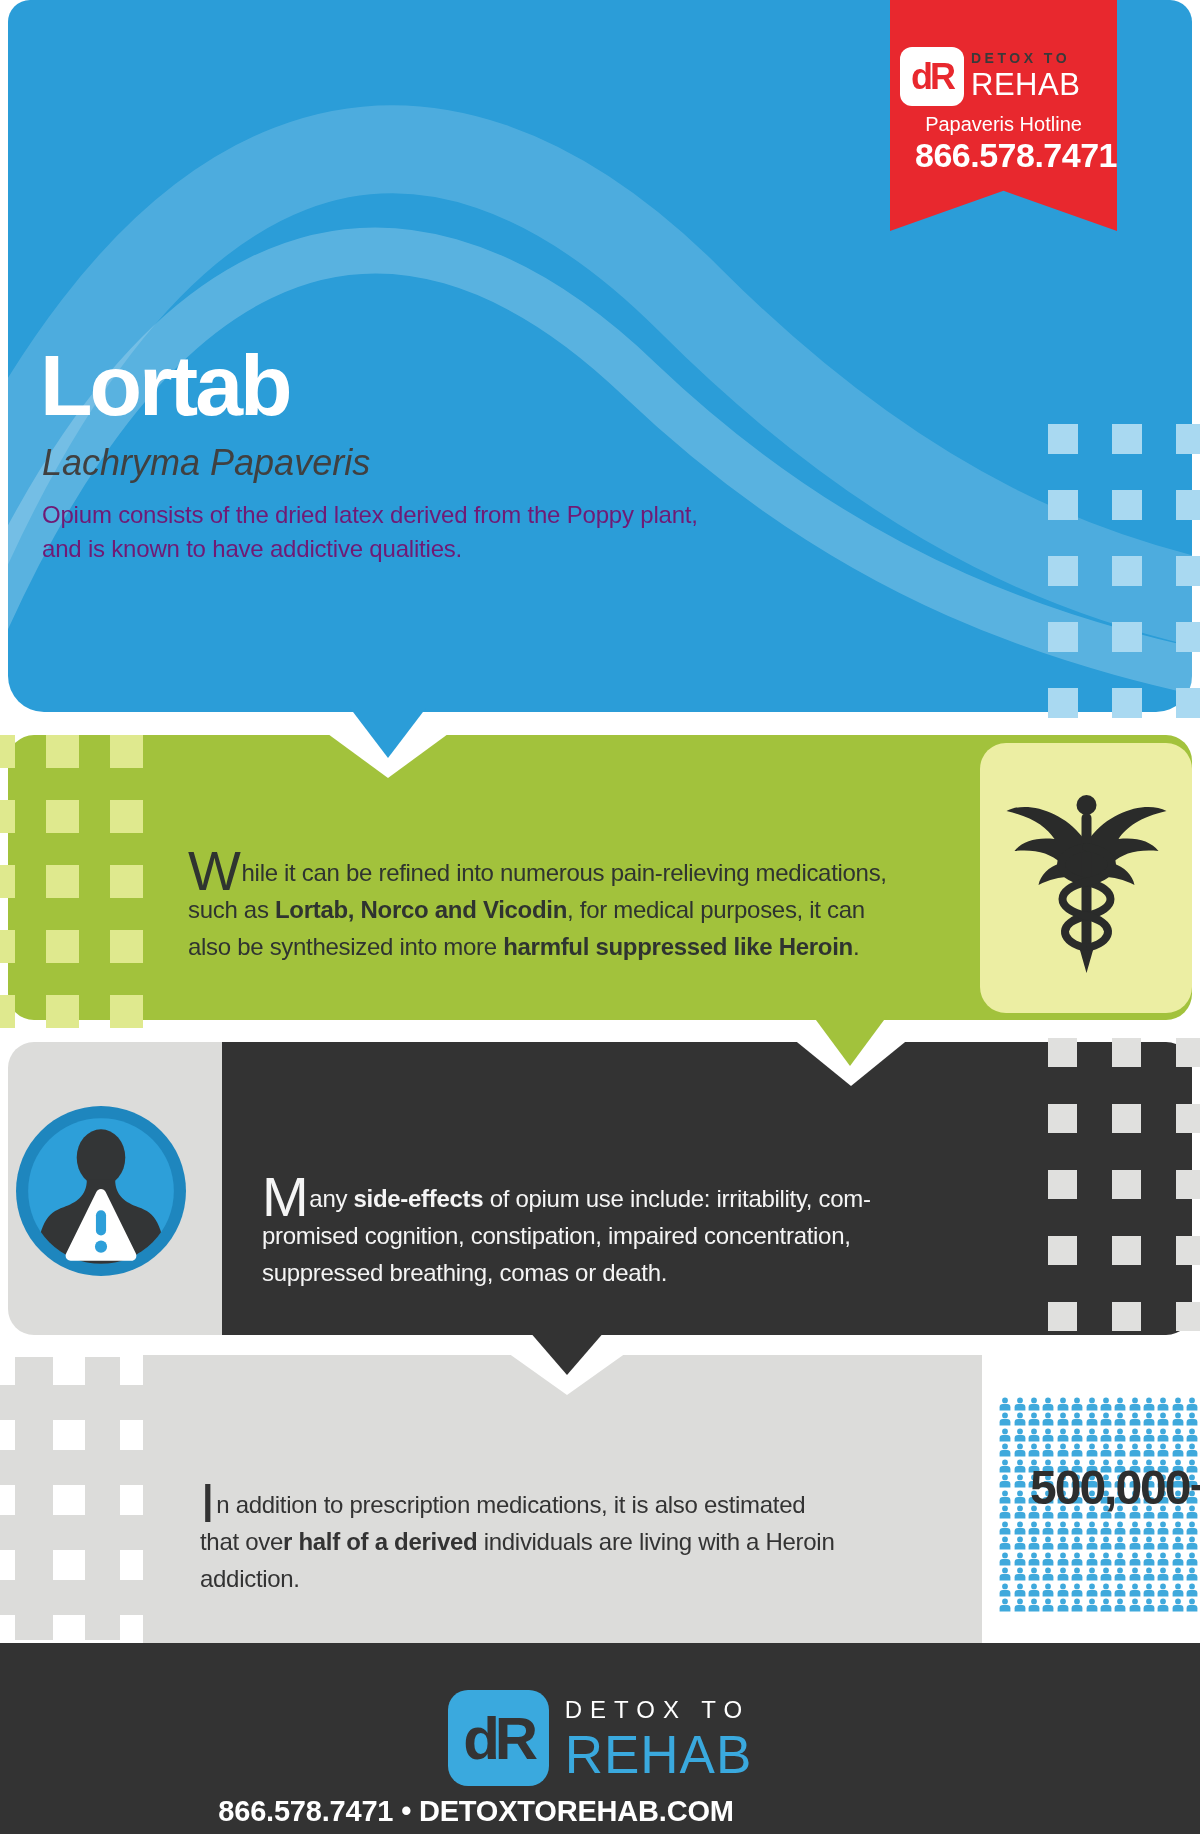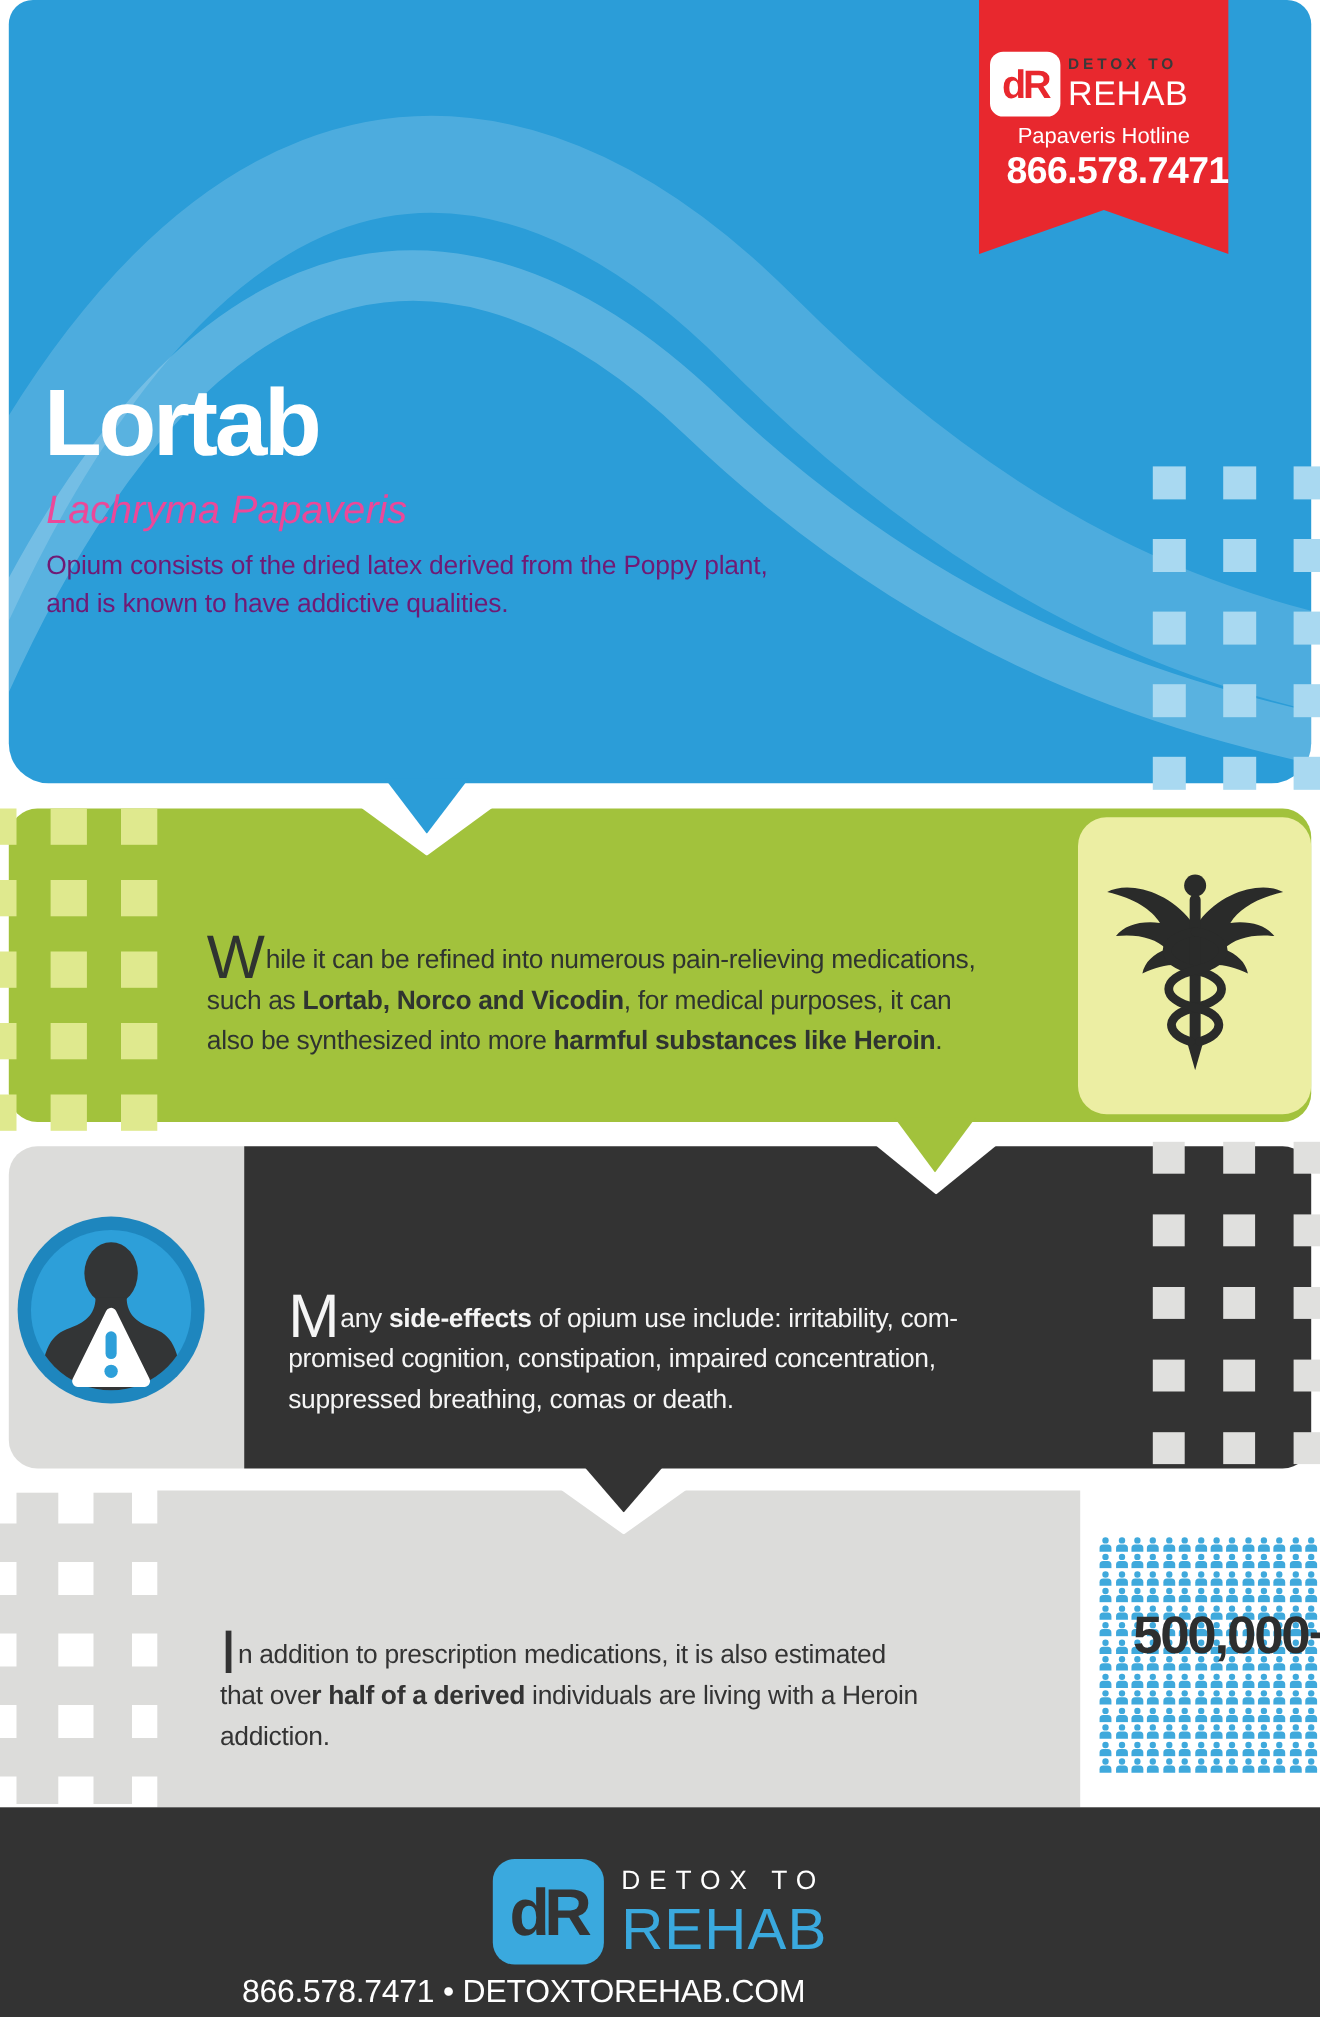--- a/index.html
+++ b/index.html
@@ -20,21 +20,21 @@
                   border-radius:26px 0 0 26px;z-index:1;}
   .band-gray{left:143px;top:1355px;width:839px;height:288px;background:#DCDCDA;z-index:1;}
   .footer{left:0;top:1643px;width:1200px;height:191px;background:#333333;z-index:1;}
 
   
   .bar{position:absolute;background:#DCDCDA;z-index:1;}
 
   
   .title{left:40px;top:345px;color:#fff;font-size:86px;font-weight:bold;
          letter-spacing:-3px;line-height:.95;z-index:5;}
-  .subtitle{left:42px;top:442px;color:#ec4899;font-size:36px;font-style:italic;z-index:5;}
+  .subtitle{left:42px;top:442px;color:#404040;font-size:36px;font-style:italic;z-index:5;}
   .desc{left:42px;top:498px;color:#701a75;font-size:24px;line-height:34px;
         white-space:pre-line;z-index:5;letter-spacing:-0.2px;}
 
   
   .copy{z-index:5;font-size:24px;line-height:37px;letter-spacing:-0.3px;}
   .copy b{font-weight:bold;}
   .dc{font-size:56px;line-height:0;position:relative;top:9px;margin-right:1px;}
   .copy-green{left:188px;top:830px;color:#2F3430;}
   .copy-dark{left:262px;top:1156px;color:#F5F5F5;}
   .copy-gray{left:200px;top:1462px;color:#333333;}
@@ -62,21 +62,21 @@
 
   
   .footer-brand{left:0;top:1690px;width:1200px;display:flex;justify-content:center;
                 align-items:flex-start;gap:16px;z-index:5;}
   .footer-badge{width:101px;height:96px;background:#3AA9DE;border-radius:20px;
                 display:flex;align-items:center;justify-content:center;}
   .footer-badge .mono{color:#343434;font-size:60px;font-weight:bold;letter-spacing:-5px;}
   .footer-wordmark .b1{color:#fff;font-size:24px;letter-spacing:8px;margin-top:6px;}
   .footer-wordmark .b2{color:#3AA9DE;font-size:53px;line-height:1;margin-top:4px;letter-spacing:1px;}
   .footer-contact{left:0;top:1795px;width:952px;text-align:center;color:#fff;
-                  font-size:29px;z-index:5;letter-spacing:-0.2px;}
+                  font-size:29px;z-index:5;letter-spacing:-0.2px;font-weight:bold;}
 </style>
 </head>
 <body>
 
 <div class="page" id="page">
 
   <div class="abs band-blue">
     <svg width="1200" height="712" style="position:absolute;left:-8px;top:0;">
       <path d="M-80 660 C140 90 430 40 690 300 C900 510 1090 590 1290 620" stroke="rgba(255,255,255,0.16)" stroke-width="88" fill="none"></path>
       <path d="M-80 790 C120 210 390 140 640 380 C850 580 1060 650 1290 690" stroke="rgba(255,255,255,0.22)" stroke-width="46" fill="none"></path>
@@ -109,21 +109,21 @@
         <circle cx="80" cy="22" r="10"></circle>
         <rect x="75" y="30" width="10" height="134" rx="5"></rect>
         <path d="M80 190 L72 162 L88 162 Z"></path>
       </g>
       <g stroke="#2A2B2A" stroke-width="8" fill="none" stroke-linecap="round">
         <path d="M80 64 C46 70 46 92 80 99 C112 106 112 126 80 133 C52 139 52 157 76 164"></path>
         <path d="M80 64 C114 70 114 92 80 99 C48 106 48 126 80 133 C108 139 108 157 84 164"></path>
       </g>
     </svg>
   </div>
-  <p class="abs copy copy-green"><span class="dc">W</span><span><span>hile it can be refined into numerous pain-relieving medications,</span><br><span>such as </span><b>Lortab, Norco and Vicodin</b><span>, for medical purposes, it can</span><br><span>also be synthesized into more </span><b>harmful substances like Heroin</b><span>.</span></span></p>
+  <p class="abs copy copy-green"><span class="dc">W</span><span><span>hile it can be refined into numerous pain-relieving medications,</span><br><span>such as </span><b>Lortab, Norco and Vicodin</b><span>, for medical purposes, it can</span><br><span>also be synthesized into more </span><b>harmful suppressed like Heroin</b><span>.</span></span></p>
 
   <div class="abs dark-side-gray"></div>
   <div class="abs band-dark"></div>
   <svg class="abs" style="left:15px;top:1105px;z-index:2;" width="172" height="172" viewBox="0 0 170 170">
     <circle cx="85" cy="85" r="84" fill="#1E86BE"></circle>
     <circle cx="85" cy="85" r="72" fill="#2D9FD9"></circle>
     <clipPath id="bustclip">
         <circle cx="85" cy="85" r="72"></circle>
       </clipPath>
     <g clip-path="url(#bustclip)" fill="#333536">

